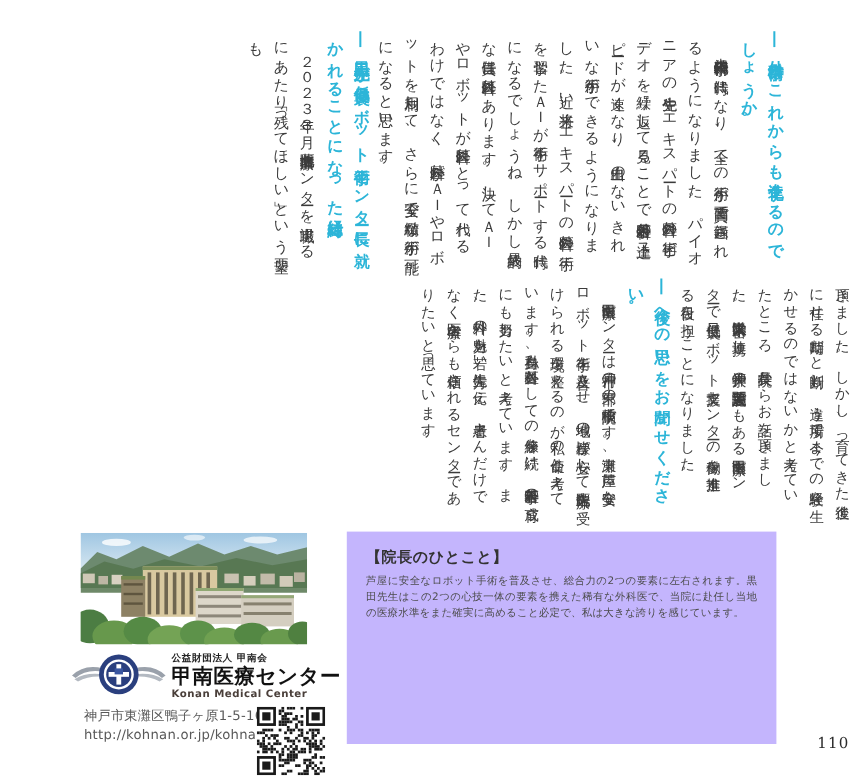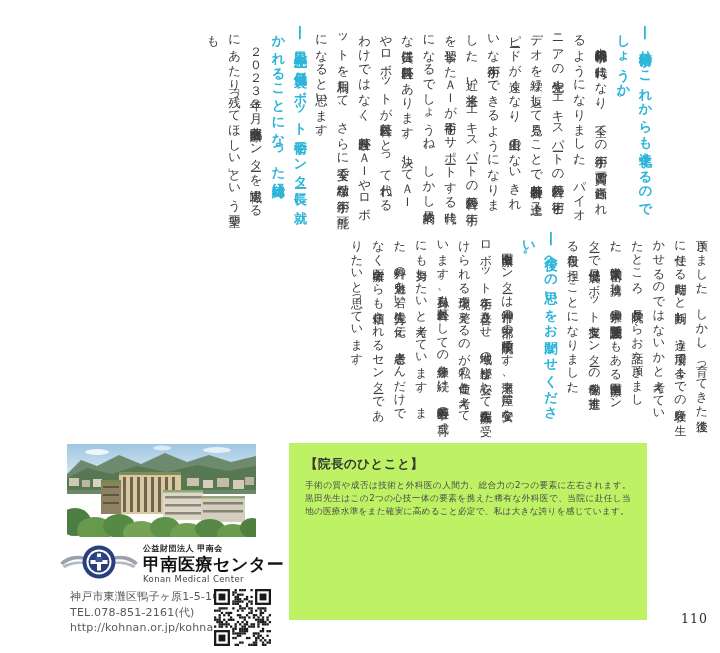--- a/index.html
+++ b/index.html
@@ -40,34 +40,34 @@
     overflow:hidden;
   }
   .photo svg{display:block;width:100%;height:100%;}
   
   .logo-row{position:absolute;left:56px;top:541px;display:flex;align-items:flex-start;justify-content:flex-end;}
   .emblem{width:86px;height:42px;}
   .emblem svg{display:block;width:100%;height:100%;}
   .logo-text{margin-left:1px;font-family:"DejaVu Sans", sans-serif;}
   .logo-org{font-size:8px;font-weight:bold;color:#222;letter-spacing:0.5px;margin-top:2px;}
   .logo-name{font-size:17px;font-weight:bold;color:#111;letter-spacing:0.5px;line-height:20px;}
-  .logo-name-en{font-size:8.5px;font-weight:normal;color:#4a3f3a;letter-spacing:0.4px;}
+  .logo-name-en{font-size:8.5px;font-weight:bold;color:#4a3f3a;letter-spacing:0.4px;}
   
   .address{
     position:absolute;left:70px;top:589px;
     font-family:"DejaVu Sans", sans-serif;
     font-size:11px;line-height:15.5px;color:#585858;letter-spacing:0.2px;
   }
   
   .qr{position:absolute;left:214px;top:589px;width:57px;height:57px;}
   .qr svg{display:block;width:100%;height:100%;}
   
   .note-box{
     position:absolute;left:289px;top:443px;width:358px;height:177px;
-    background:#bef264;box-sizing:border-box;padding:13px 16px 0 16px;
+    background:#c4b5fd;box-sizing:border-box;padding:13px 16px 0 16px;
     font-family:"DejaVu Sans", sans-serif;
   }
   .note-box h4{
     margin:0 0 6px 0;font-size:12.5px;font-weight:bold;color:#333;letter-spacing:0.5px;
   }
   .note-box p{
     margin:0;font-size:8.7px;line-height:12.9px;color:#4c4c4c;
     text-align:justify;letter-spacing:0.2px;
   }
   
@@ -184,21 +184,20 @@
     </div>
     <div class="logo-text">
       <div class="logo-org">公益財団法人 甲南会</div>
       <div class="logo-name">甲南医療センター</div>
       <div class="logo-name-en">Konan Medical Center</div>
     </div>
   </div>
 
   <div class="address">
     <div>神戸市東灘区鴨子ヶ原1-5-16</div>
-    <div>TEL.078-851-2161(代)</div>
     <div>http://kohnan.or.jp/kohnan/</div>
   </div>
 
   <div class="qr">
     <svg viewBox="0 0 50 50">
       <rect x="0" y="0" width="50" height="50" fill="#ffffff"></rect>
       <g id="qr-modules" fill="#1a1a1a">
           <rect x="0" y="0" width="14" height="14"></rect>
           <rect x="2" y="2" width="10" height="10" fill="#ffffff"></rect>
           <rect x="4" y="4" width="6" height="6" fill="#1a1a1a"></rect>
@@ -402,18 +401,18 @@
           <rect x="48" y="28" width="2" height="2"></rect>
           <rect x="48" y="36" width="2" height="2"></rect>
           <rect x="48" y="44" width="2" height="2"></rect>
           <rect x="48" y="46" width="2" height="2"></rect>
         </g>
     </svg>
   </div>
 
   <aside class="note-box">
     <h4>【院長のひとこと】</h4>
-    <p>手術の質や成否は技術と外科医の人間力、総合力の2つの要素に左右されます。黒田先生はこの2つの心技一体の要素を携えた稀有な外科医で、当院に赴任し当地の医療水準をまた確実に高めること必定で、私は大きな誇りを感じています。</p>
+    <p>芦屋に安全なロボット手術を普及させ、総合力の2つの要素に左右されます。黒田先生はこの2つの心技一体の要素を携えた稀有な外科医で、当院に赴任し当地の医療水準をまた確実に高めること必定で、私は大きな誇りを感じています。</p>
   </aside>
 
   <div class="page-number">110</div>
 
 </div>
 
 </body></html>

